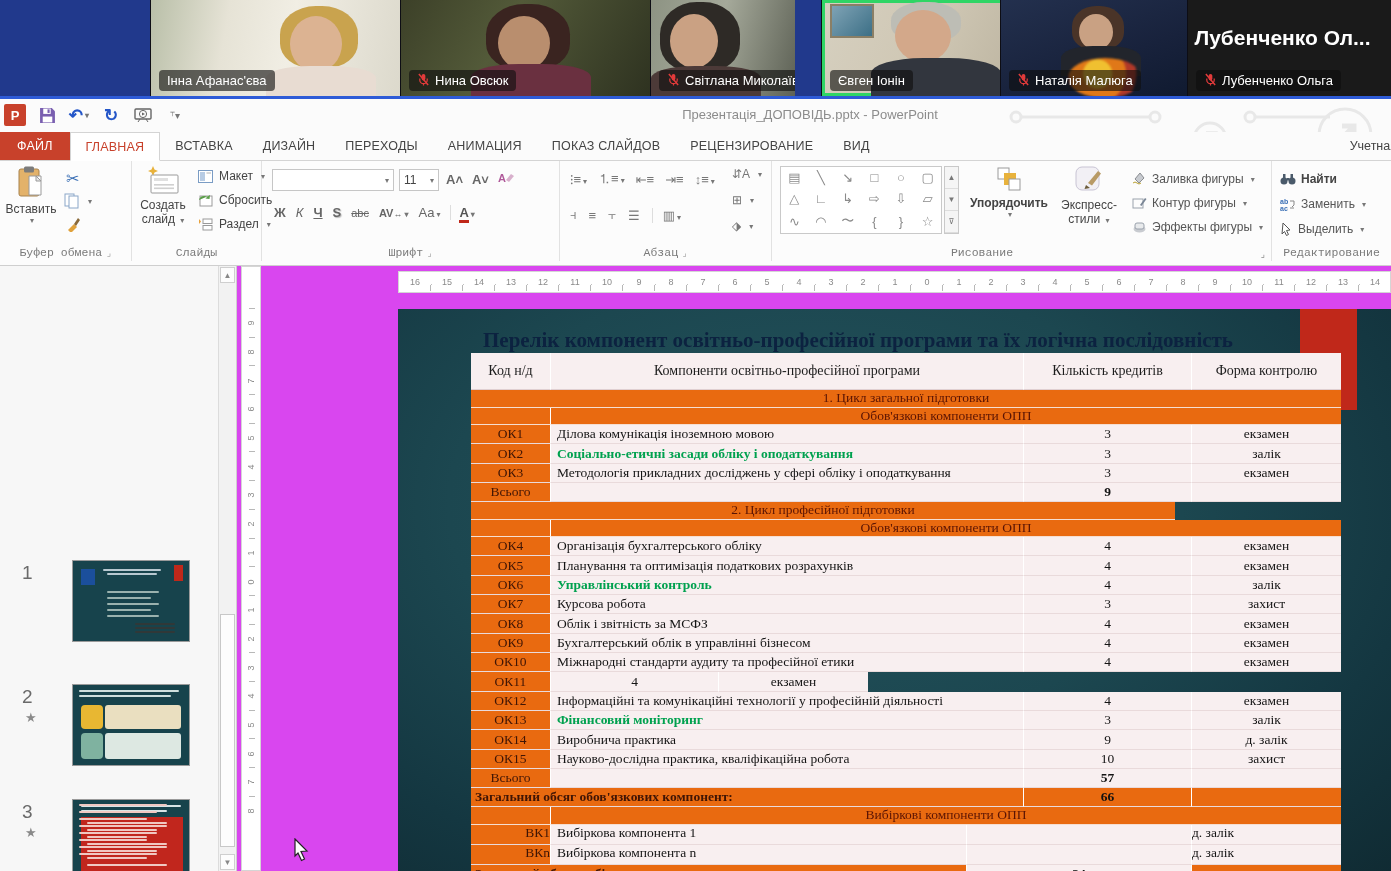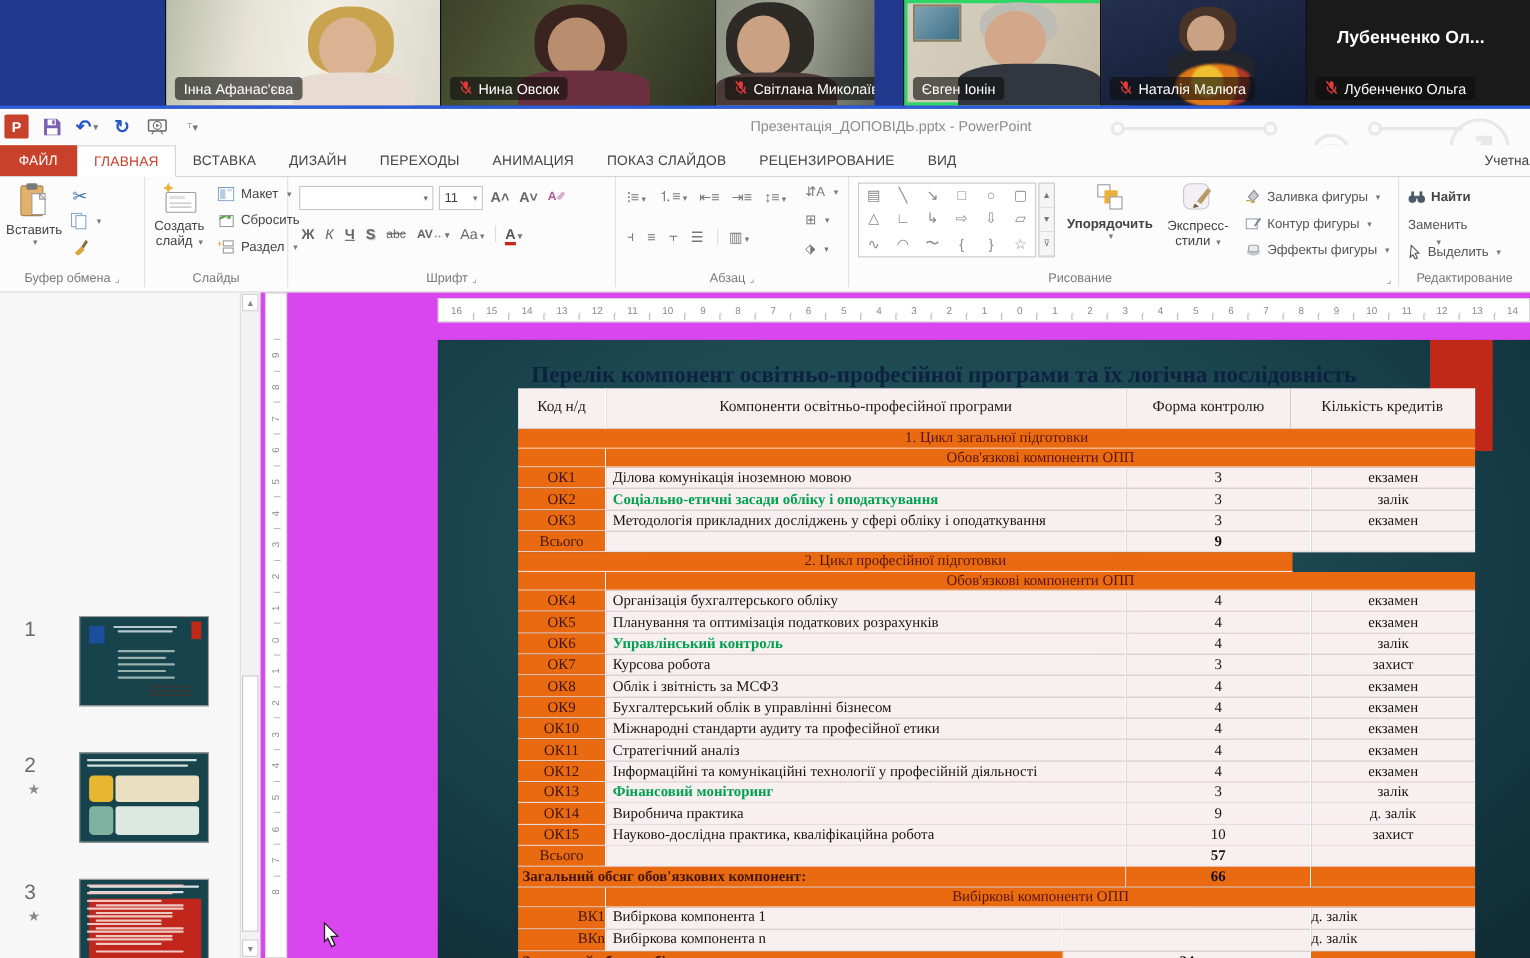--- a/index.html
+++ b/index.html
@@ -4,21 +4,21 @@
 <style>
   * { margin:0; padding:0; box-sizing:border-box; }
   html,body { width:1391px; height:871px; overflow:hidden; font-family:"Liberation Sans",sans-serif; background:#ececec; }
   #app { position:relative; width:1391px; height:871px; }
 
   
   #video-strip { position:absolute; left:0; top:0; width:1391px; height:99px; background:#21398c; }
   #video-strip .strip-bottom { position:absolute; left:0; bottom:0; width:100%; height:3px; background:#2e5bd7; }
   .vtile { position:absolute; top:0; height:96px; overflow:hidden; background:#222; border-left:1px solid #0d0d14; }
   .vtile.active { box-shadow:inset 0 0 0 3px #2fd565; }
-  .vtile .bigname { position:absolute; left:0; right:14px; top:26px; text-align:center; color:#fff; font-size:16px; font-weight:bold; white-space:nowrap; overflow:hidden; }
+  .vtile .bigname { position:absolute; left:0; right:14px; top:26px; text-align:center; color:#fff; font-size:21px; font-weight:bold; white-space:nowrap; overflow:hidden; }
   .nameplate { position:absolute; left:8px; bottom:5px; height:21px; background:rgba(15,15,15,.62); border-radius:4px; color:#fff; font-size:13px; display:flex; align-items:center; padding:0 8px; gap:5px; white-space:nowrap; }
   .mic-ico { width:13px; height:13px; flex:0 0 auto; }
   
   .v1 { background:linear-gradient(100deg,#b9bfa8 0%,#e6e3d6 30%,#f1eee4 55%,#dcd9cc 100%); }
   .v2 { background:linear-gradient(120deg,#3c4028 0%,#535a39 40%,#2e3220 100%); }
   .v3 { background:linear-gradient(105deg,#8d9383 0%,#a5a99a 45%,#5d6155 100%); }
   .v4 { background:linear-gradient(115deg,#d6d0c0 0%,#cfc7b4 50%,#bab29e 100%); }
   .v5 { background:linear-gradient(160deg,#23304e 0%,#18223c 60%,#101a30 100%); }
   .v6 { background:#1a1a1a; }
   .person { position:absolute; }
@@ -40,21 +40,21 @@
   
   #tab-row { position:absolute; left:0; top:132px; width:1391px; height:29px; background:#fbfbfb; border-bottom:1px solid #d4d4d4; display:flex; align-items:stretch; }
   .rtab { padding:0 15px; display:flex; align-items:center; font-size:12.5px; color:#444; letter-spacing:.2px; position:relative; cursor:default; }
   .rtab.file { background:#c8412b; color:#fff; padding:0 17px; }
   .rtab.active { background:#fff; color:#c8412b; border:1px solid #d4d4d4; border-bottom:1px solid #fff; margin-bottom:-1px; }
   #account-label { position:absolute; right:-6px; top:7px; font-size:12.5px; color:#444; }
 
   
   #ribbon { position:absolute; left:0; top:161px; width:1391px; height:105px; background:#fcfcfc; border-bottom:1px solid #cfcfcf; }
   .rgroup { position:absolute; top:0; height:100px; border-right:1px solid #e2e2e2; }
-  .rgroup-label { position:absolute; bottom:2px; left:0; right:0; text-align:center; font-size:11.5px; color:#7a7a7a; white-space:nowrap; }
+  .rgroup-label { position:absolute; bottom:2px; left:0; right:0; text-align:center; font-size:11.5px; color:#7a7a7a; white-space:nowrap;font-family:Liberation Mono, monospace; }
   .launcher { font-size:9px; color:#8a8a8a; margin-left:4px; }
   .bigbtn { position:absolute; top:4px; width:58px; text-align:center; font-size:12px; color:#444; }
   .bigbtn .cap { line-height:14px; }
   .smallrow { position:absolute; display:flex; align-items:center; gap:6px; font-size:12px; color:#444; }
   .ico { display:inline-flex; align-items:center; justify-content:center; }
   .dd { font-size:8px; color:#777; margin-left:2px; }
   .combo { border:1px solid #c6c6c6; background:#fff; height:22px; display:flex; align-items:center; padding:0 4px; font-size:12px; color:#444; }
   .combo .dd { margin-left:auto; }
   .fmt-letter { font-size:13px; color:#666; font-weight:bold; }
   .shape-gallery { position:absolute; left:8px; top:5px; width:162px; height:68px; border:1px solid #c9c9c9; background:#fff; display:grid; grid-template-columns:repeat(6,1fr); }
@@ -459,21 +459,21 @@
       <div class="stackbtn" style="position:absolute;left:8px;top:6px;">
         <svg width="16" height="13" viewBox="0 0 16 13">
             <circle cx="4" cy="8" r="3.5" fill="#4a5a6a"></circle>
             <circle cx="12" cy="8" r="3.5" fill="#4a5a6a"></circle>
             <rect x="3" y="1" width="2.5" height="5" fill="#4a5a6a"></rect>
             <rect x="10.5" y="1" width="2.5" height="5" fill="#4a5a6a"></rect>
             <rect x="6.5" y="5" width="3" height="2.5" fill="#4a5a6a"></rect>
           </svg>
         <span style="font-weight:bold;color:#444;">Найти</span>
       </div>
-      <div class="stackbtn" style="position:absolute;left:8px;top:31px;flex-direction:column;">
+      <div class="stackbtn" style="position:absolute;left:8px;top:31px;">
         <svg width="16" height="13" viewBox="0 0 16 13">
             <text x="0" y="6" font-size="7" fill="#3a6fb5" font-weight="bold">ab</text>
             <text x="0" y="13" font-size="7" fill="#3a6fb5" font-weight="bold">ac</text>
             <path d="M10 3 h4 M10 10 h4 M14 3 v4 l-2 2" stroke="#888" fill="none"></path>
           </svg>
         <span>Заменить</span>
           <span class="dd">▾</span>
       </div>
       <div class="stackbtn" style="position:absolute;left:8px;top:56px;">
         <svg width="13" height="14" viewBox="0 0 13 14">
@@ -635,22 +635,22 @@
         </div>
       </div>
 
     <div id="slide-canvas">
       <div id="slide-redrect"></div>
       <div id="slide-title">Перелік компонент освітньо-професійної  програми та їх логічна послідовність</div>
       <div id="opp-table">
           <div class="trow row-head">
             <div class="tcell" style="width: 80px;">Код н/д</div>
             <div class="tcell" style="width: 473px;">Компоненти освітньо-професійної програми</div>
+            <div class="tcell" style="width: 168px;">Кількість кредитів</div>
             <div class="tcell" style="width: 149px; border-right: none;">Форма контролю</div>
-            <div class="tcell" style="width: 168px;">Кількість кредитів</div>
           </div>
           <div class="trow row-sec">
             <div class="tcell" style="width: 870px; border-right: none;">1. Цикл загальної підготовки</div>
           </div>
           <div class="trow row-sec">
             <div class="tcell c-orange" style="width: 80px;"></div>
             <div class="tcell" style="width: 790px; border-right: none; display: flex; align-items: center; justify-content: center;">Обов'язкові компоненти ОПП</div>
           </div>
           <div class="trow row-item">
             <div class="tcell code-cell">ОК1</div>
@@ -720,21 +720,20 @@
             <div class="tcell fc-cell c-light">екзамен</div>
           </div>
           <div class="trow row-item">
             <div class="tcell code-cell">ОК10</div>
             <div class="tcell name-cell c-light">Міжнародні стандарти аудиту та професійної етики</div>
             <div class="tcell cr-cell c-light">4</div>
             <div class="tcell fc-cell c-light">екзамен</div>
           </div>
           <div class="trow row-item">
             <div class="tcell code-cell">ОК11</div>
-            <div class="tcell name-cell c-light">Стратегічний аналіз</div>
             <div class="tcell cr-cell c-light">4</div>
             <div class="tcell fc-cell c-light">екзамен</div>
           </div>
           <div class="trow row-item">
             <div class="tcell code-cell">ОК12</div>
             <div class="tcell name-cell c-light">Інформаційні та комунікаційні технології у професійній діяльності</div>
             <div class="tcell cr-cell c-light">4</div>
             <div class="tcell fc-cell c-light">екзамен</div>
           </div>
           <div class="trow row-item">

